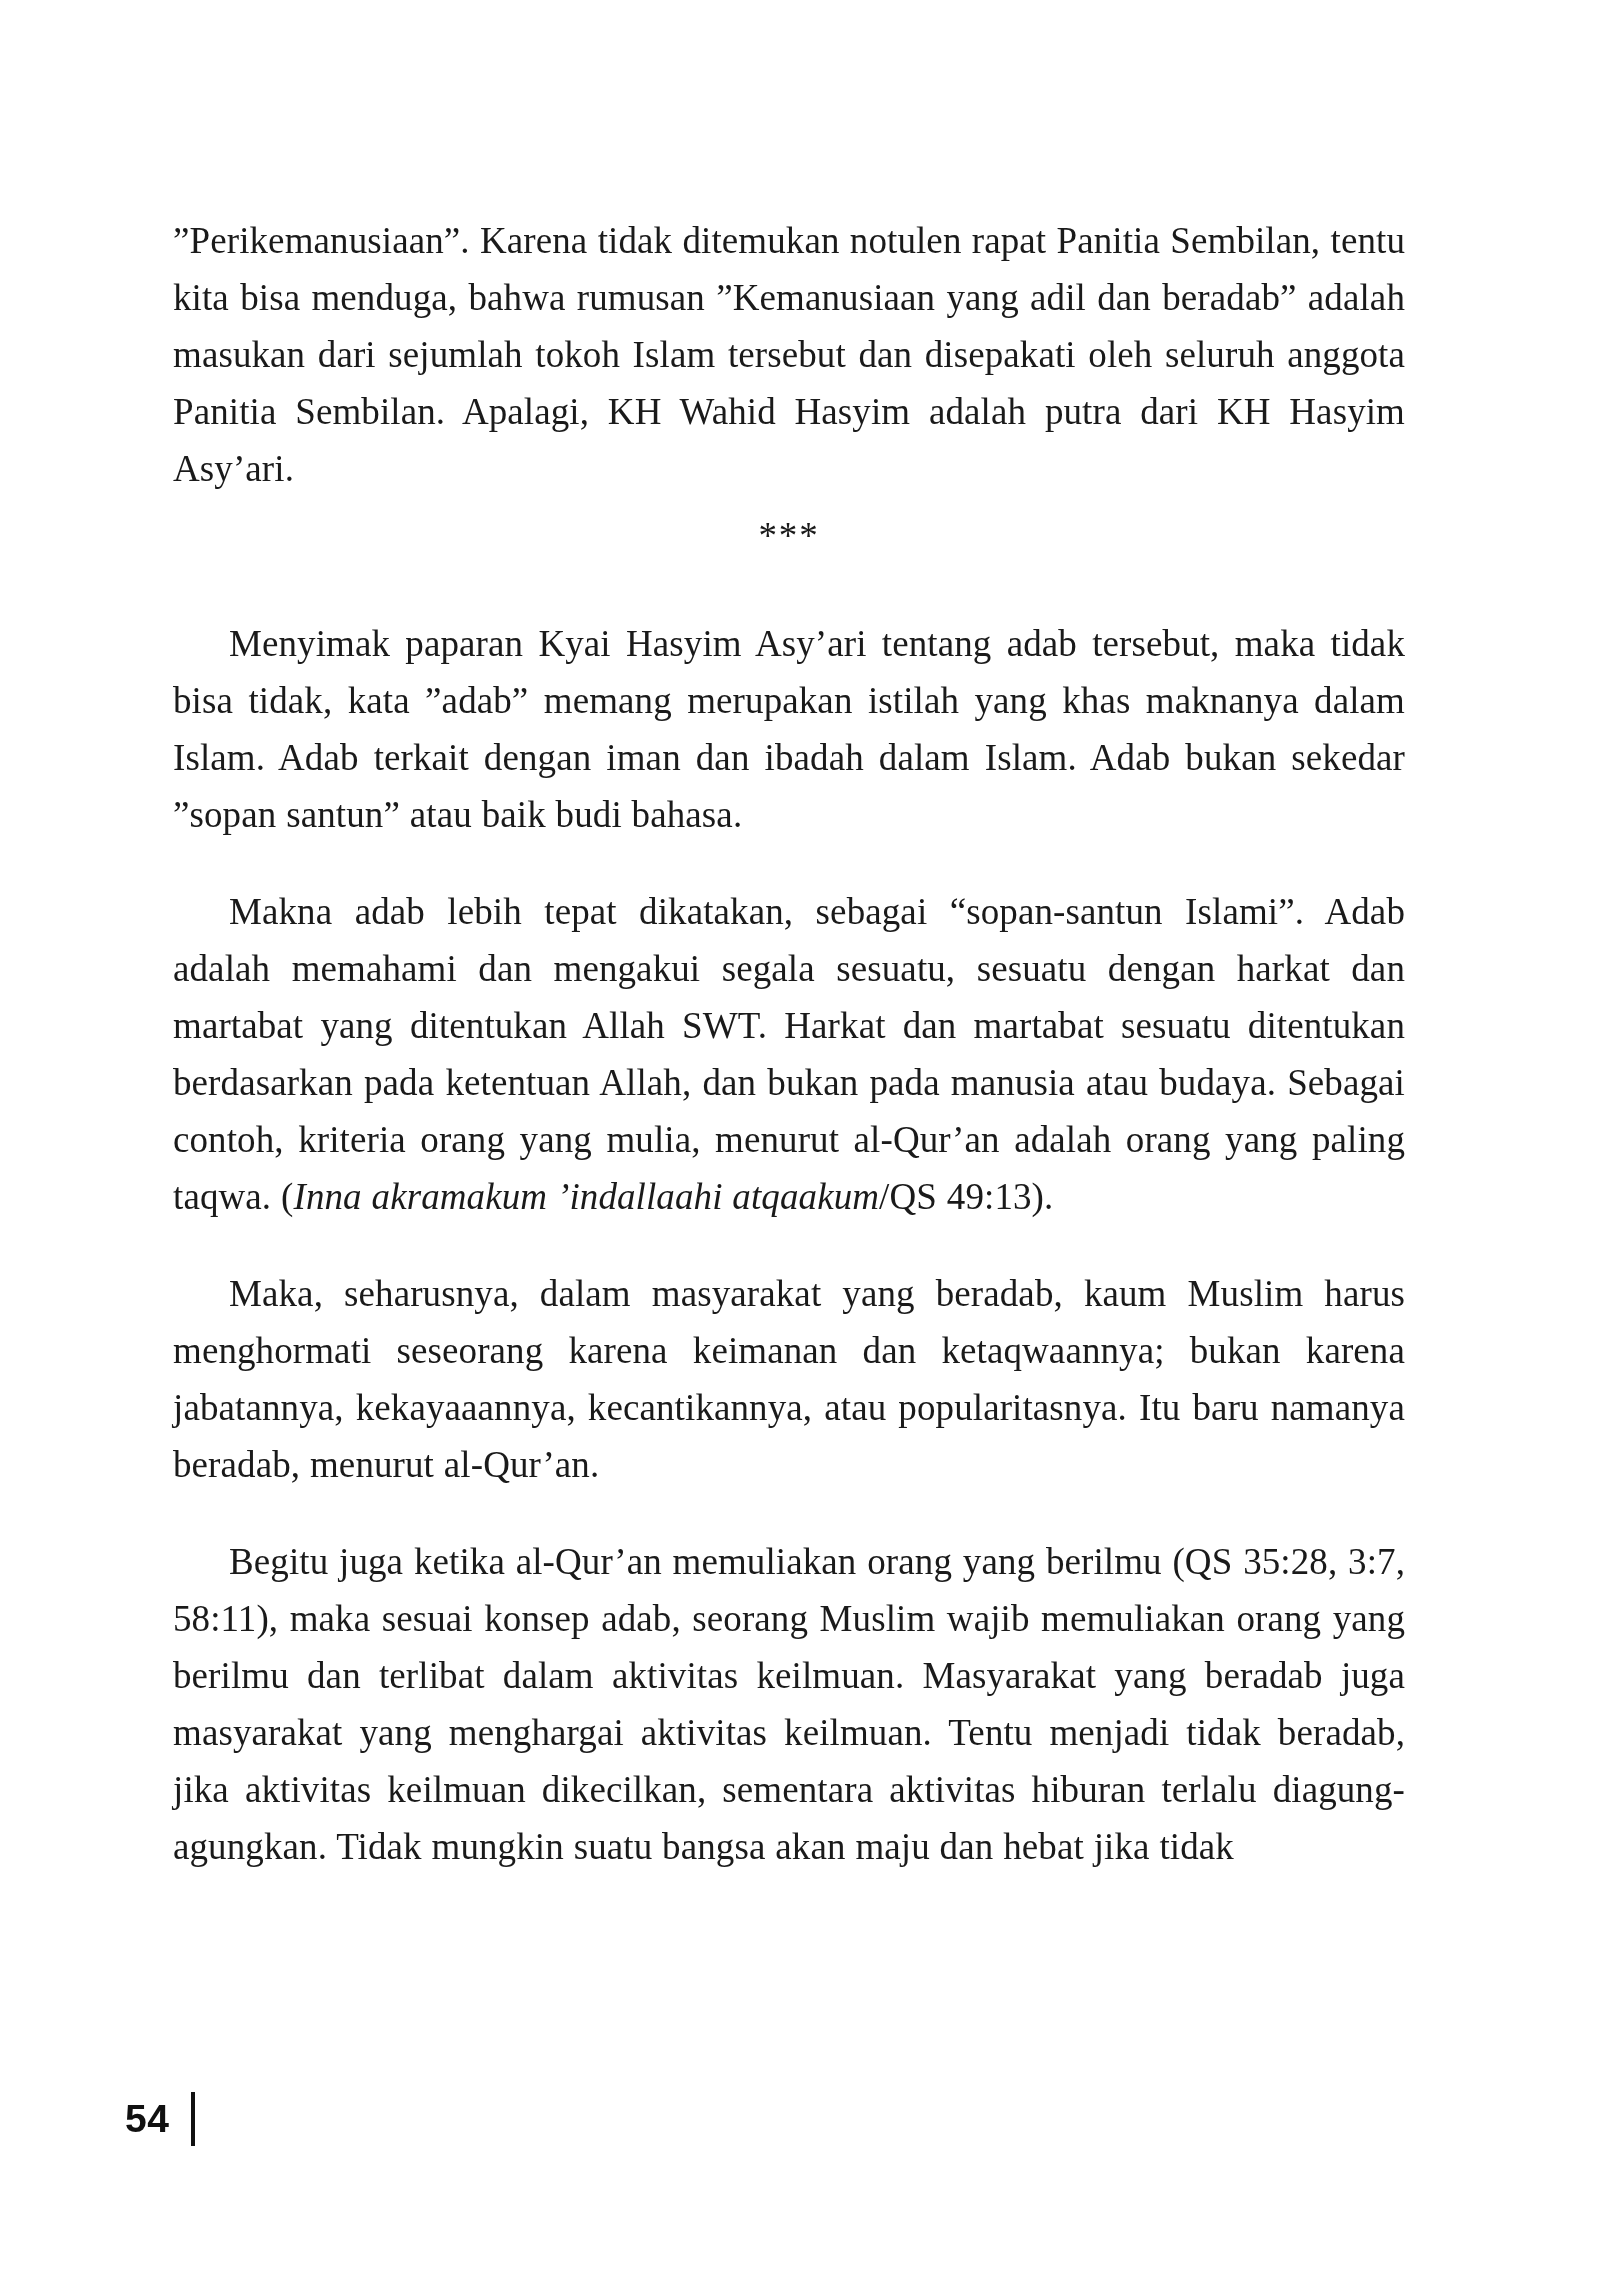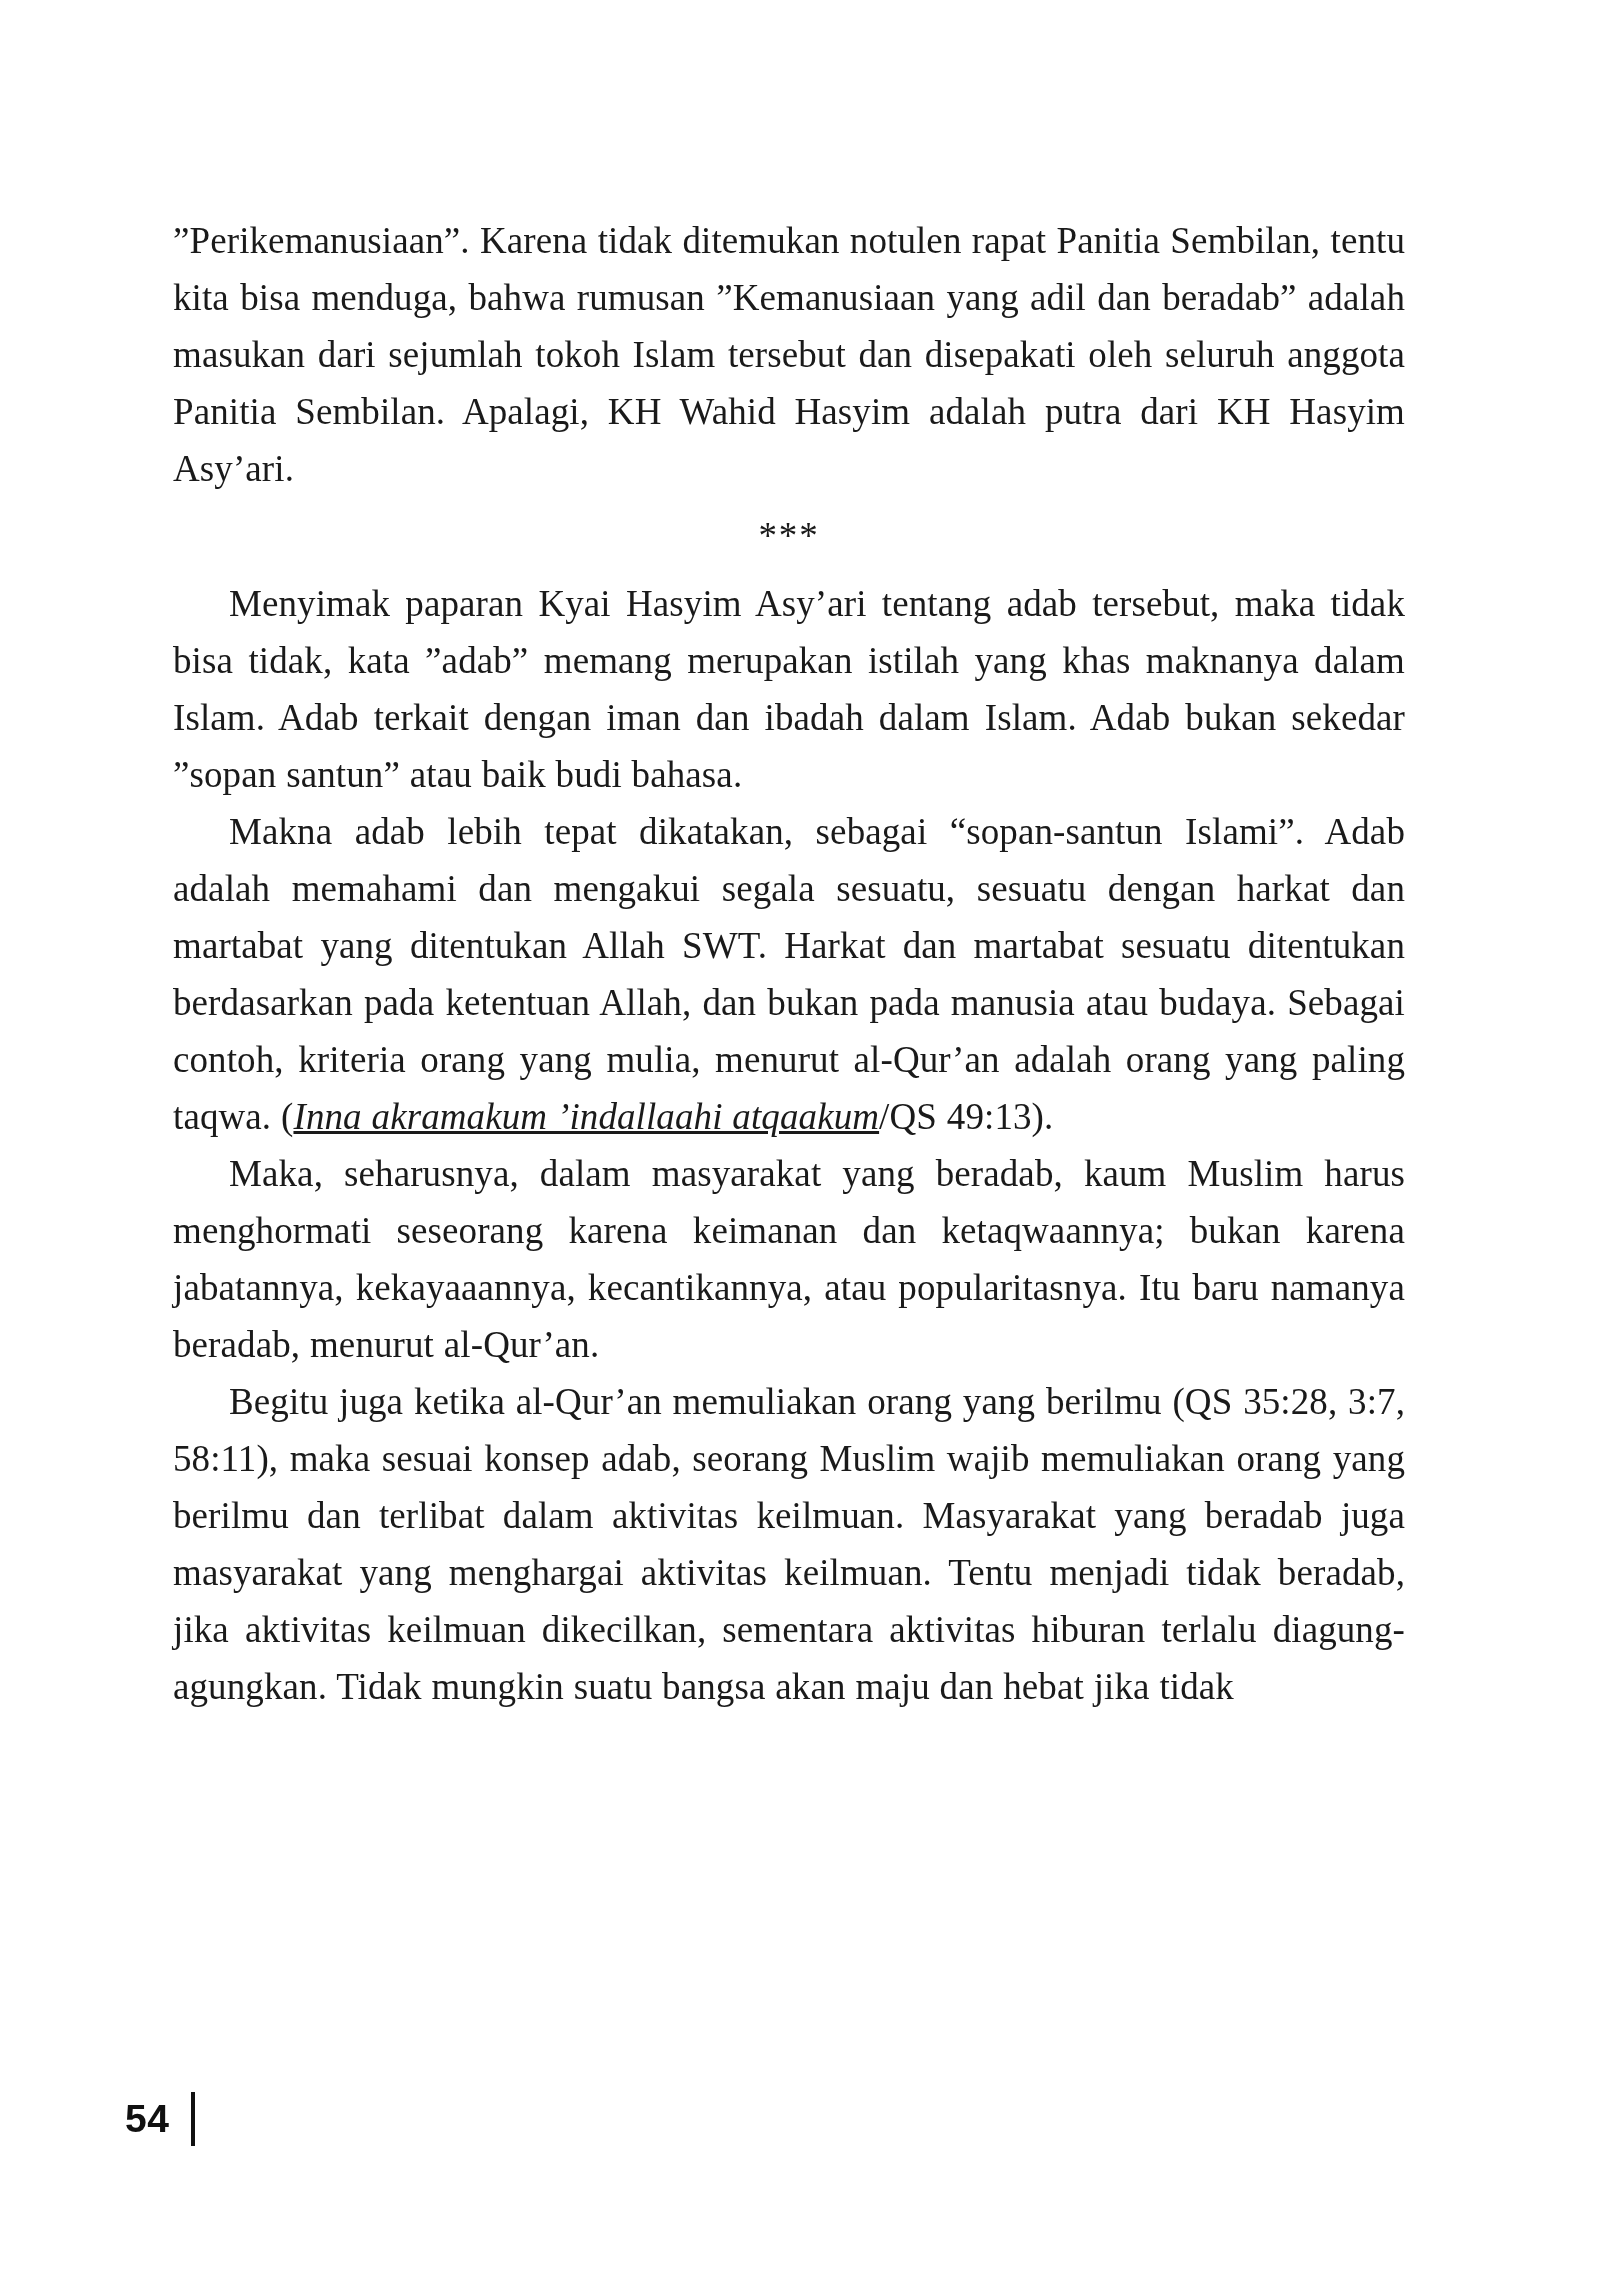--- a/index.html
+++ b/index.html
@@ -36,31 +36,31 @@
     text-align: justify;
     text-justify: inter-word;
     letter-spacing: 0.1px;
     word-spacing: 0.5px;
   }
   p.first {
     text-indent: 0;
   }
   p.indent {
     text-indent: 56px;
+    margin-top: 40px;
   }
   .sep {
     margin: 0;
     text-align: center;
     font-size: 37px;
     line-height: 78px;
     letter-spacing: 1.9px;
   }
   .italic {
     font-style: italic;
-    text-decoration: underline;
   }
   .footer {
     position: absolute;
     left: 97px;
     bottom: 144px;
     display: flex;
     align-items: center;
     height: 58px;
     margin-left: 28px;
   }

